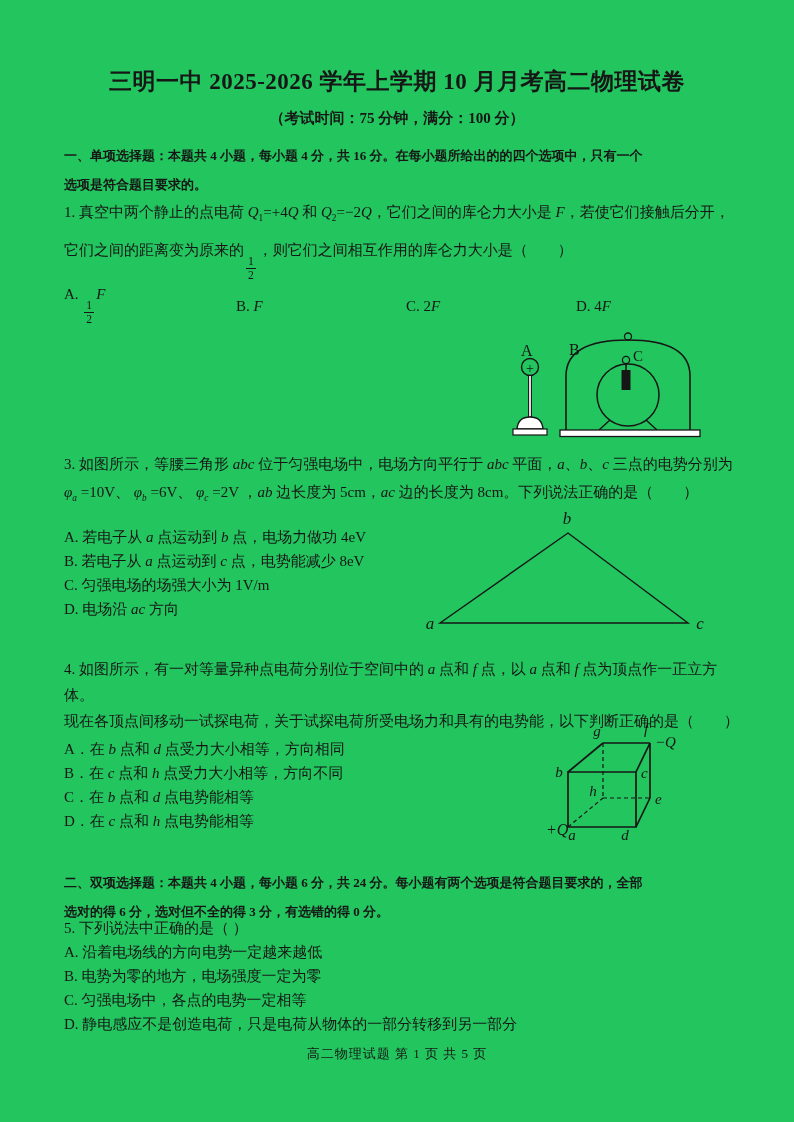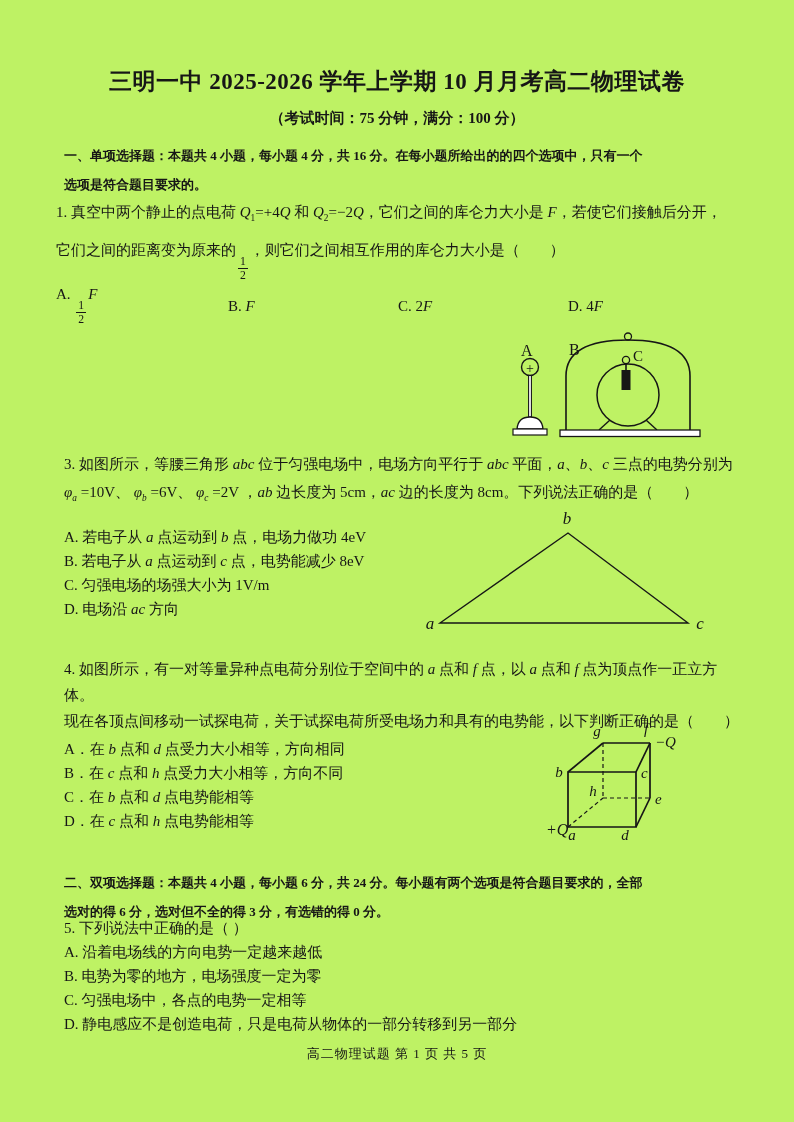--- a/index.html
+++ b/index.html
@@ -1,19 +1,19 @@
 <!DOCTYPE html>
 <html><head>
 <meta charset="utf-8">
 <style>
   * { margin:0; padding:0; box-sizing:border-box; }
   html,body { background:#ffffff; }
   .page {
     position:relative; width:794px; height:1122px; margin:0 auto;
-    background:#bef264; color:#161616; overflow:hidden;
+    background:#22c55e; color:#161616; overflow:hidden;
     font-family:"Liberation Serif", serif; font-size:15px;
   }
   .abs { position:absolute; }
   .b { font-weight:bold; }
   .ctr { left:0; width:100%; text-align:center; }
   .title { font-size:23px; letter-spacing:0.5px; }
   .subtitle { font-size:15px; }
   .sec { line-height:29px; font-size:13px; }
   .stem { line-height:26px; }
   .opts > div { line-height:24px; }
@@ -38,21 +38,21 @@
 <div class="page">
 
   <div class="abs ctr b title" style="top:66px;">三明一中 2025-2026 学年上学期 10 月月考高二物理试卷</div>
   <div class="abs ctr b subtitle" style="top:109px;">（考试时间：75 分钟，满分：100 分）</div>
 
   <div class="abs b sec" style="top:141px;left:64px;width:678px;">
     <div>一、单项选择题：本题共 4 小题，每小题 4 分，共 16 分。在每小题所给出的的四个选项中，只有一个</div>
     <div>选项是符合题目要求的。</div>
   </div>
 
-  <div class="abs" style="top:199px;left:56px;width:682px;">
+  <div class="abs" style="top:199px;left:64px;width:682px;">
     <div class="stem">1. 真空中两个静止的点电荷 <i>Q</i><sub>1</sub>=+4<i>Q</i> 和 <i>Q</i><sub>2</sub>=−2<i>Q</i>，它们之间的库仑力大小是 <i>F</i>，若使它们接触后分开，</div>
     <div class="stem" style="line-height:38px;">它们之间的距离变为原来的<span class="frac">
           <span class="fn">1</span>
           <span class="fd">2</span>
         </span>，则它们之间相互作用的库仑力大小是（　　）</div>
     <div class="optrow">
       <div style="width:172px;">A. <span class="frac">
             <span class="fn">1</span>
             <span class="fd">2</span>
           </span><i>F</i></div>

